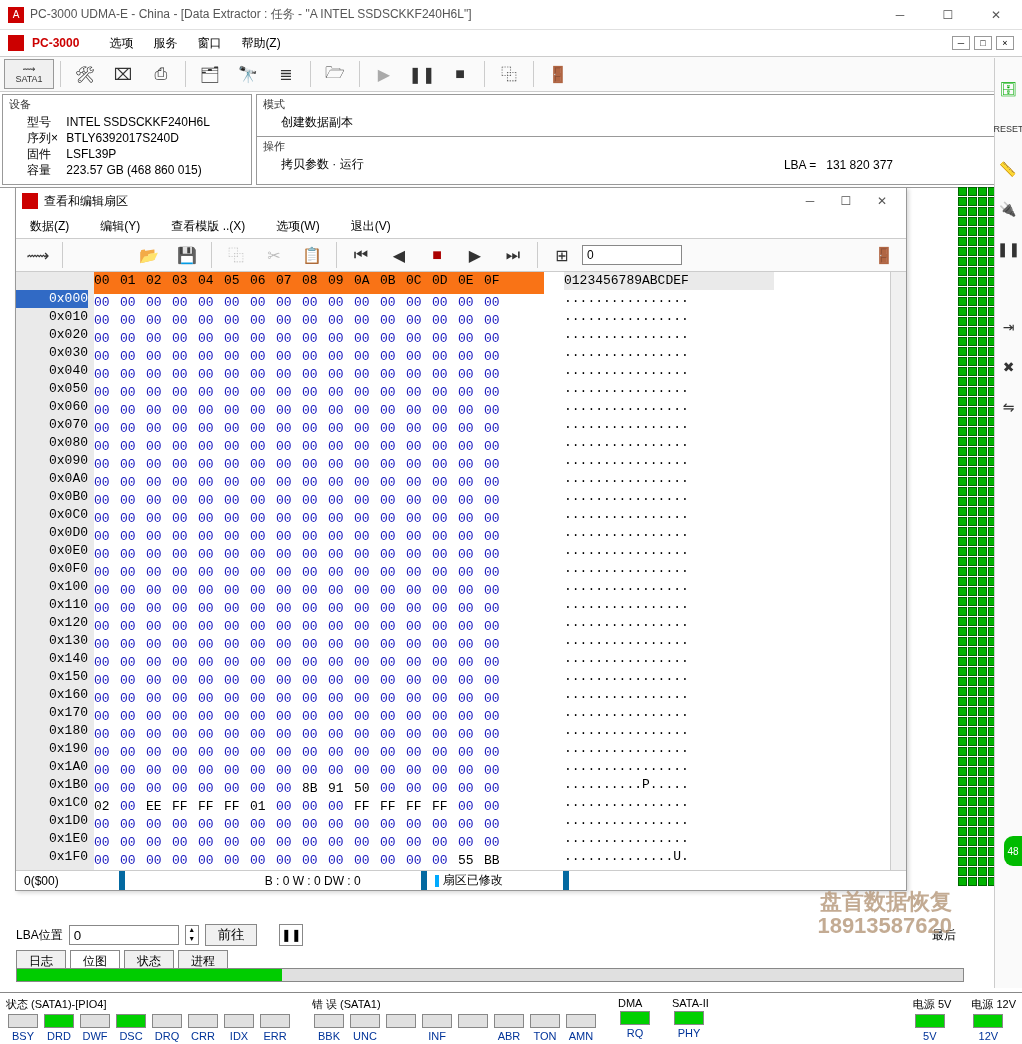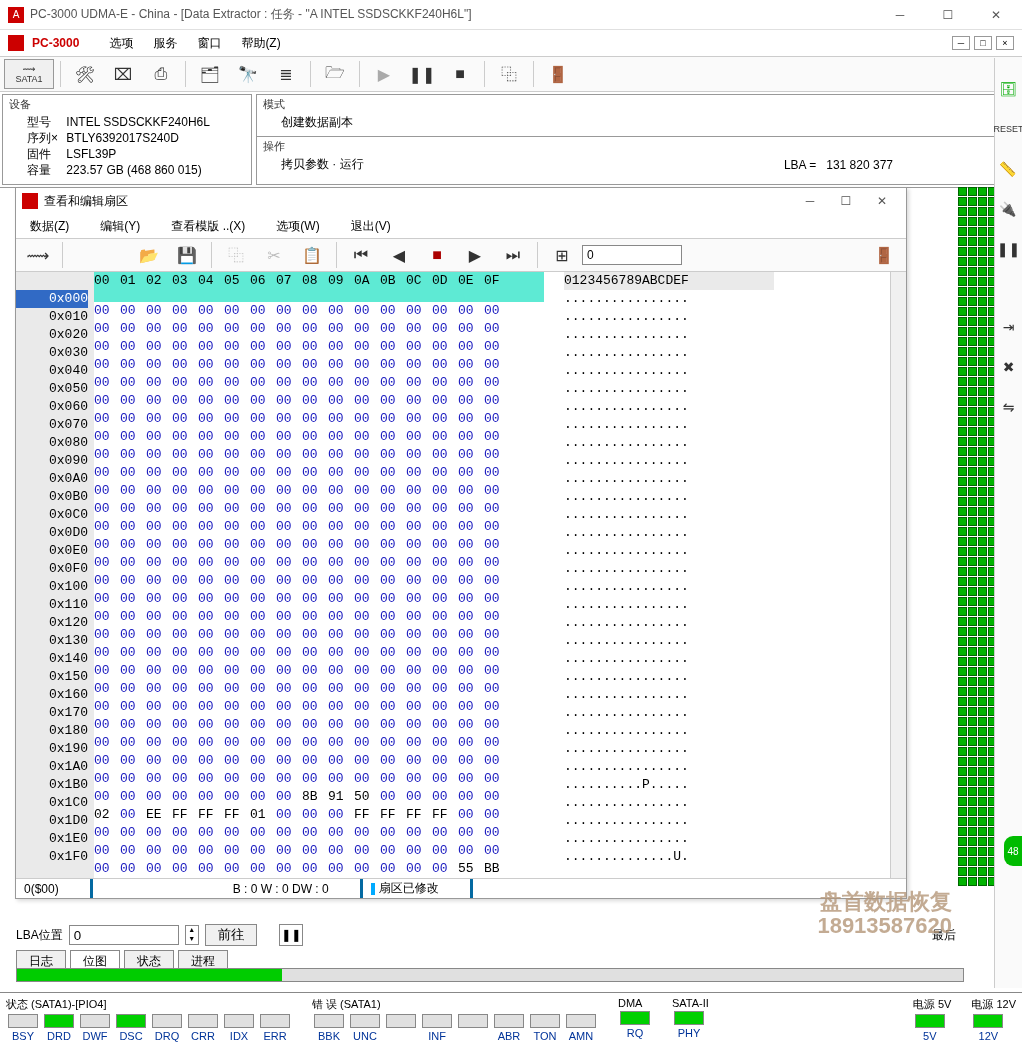--- a/index.html
+++ b/index.html
@@ -36,29 +36,29 @@
 .sector-win .sw-menu{height:24px;display:flex;align-items:center;padding:0 6px;gap:15px}
 .sector-win .sw-menu .mi{padding:2px 8px;cursor:pointer}
 .sector-win .sw-toolbar{height:34px;border-top:1px solid #ccc;border-bottom:1px solid #ccc;display:flex;align-items:center;padding:0 4px;gap:2px;background:#fafafa}
 .sw-toolbar input{width:100px;height:20px;border:1px solid #888;padding:0 4px;font-size:12px}
 .hex-pane{display:flex;font-family:Consolas,"Courier New",monospace;font-size:13px;line-height:18px;background:#fff;position:relative}
 .hex-off-col{background:#eaeaea;width:78px;text-align:right;padding-right:6px}
 .hex-off-col .hdr{background:#eaeaea;height:18px}
 .hex-off-col .off{color:#000}
 .hex-off-col .off.sel{background:#316ac5;color:#fff}
 .hex-bytes{width:450px}
-.hex-bytes .hdr{background:#5eead4;height:30px;color:#000}
+.hex-bytes .hdr{background:#f97316;height:22px;color:#000}
 .hex-bytes .row span{display:inline-block;width:26px;color:#1a1abf}
 .hex-bytes .row span.m{color:#000}
 .hex-ascii{width:230px;padding-left:20px}
 .hex-ascii .hdr{background:#eaeaea;height:18px;color:#000}
 .hex-ascii .row{color:#000;white-space:pre}
 .hex-scroll{position:absolute;right:0;top:0;bottom:0;width:16px;background:#f0f0f0;border-left:1px solid #ccc}
 .sw-status{height:20px;border-top:1px solid #ccc;display:flex;align-items:center;font-size:12px}
-.sw-status .cell{padding:0 31px 0 8px;border-right:3px solid #0369a1;height:100%;display:flex;align-items:center}
+.sw-status .cell{padding:0 60px 0 8px;border-right:6px solid #0369a1;height:100%;display:flex;align-items:center}
 .sw-status .cell.blue-mark::before{content:"";width:4px;height:12px;background:#0af;margin-right:4px}
 .lba-row{position:absolute;top:921px;left:16px;width:940px;height:28px;display:flex;align-items:center;gap:6px}
 .lba-row .lbl{font-size:12px}
 .lba-row input{width:110px;height:20px;border:1px solid #888;padding:0 4px}
 .lba-row button{height:22px;padding:1px 12px;border:1px solid #888;background:#f0f0f0;cursor:pointer}
 .lba-row .spin{width:14px;height:20px;border:1px solid #888;display:flex;flex-direction:column;font-size:7px}
 .lba-row .spin div{flex:1;text-align:center;cursor:pointer}
 .tabs-row{position:absolute;top:950px;left:16px;display:flex;gap:4px}
 .tabs-row .tab{padding:2px 12px;border:1px solid #888;background:#f0f0f0;font-size:12px;cursor:pointer;border-bottom:none}
 .tabs-row .tab.active{background:#fff}

